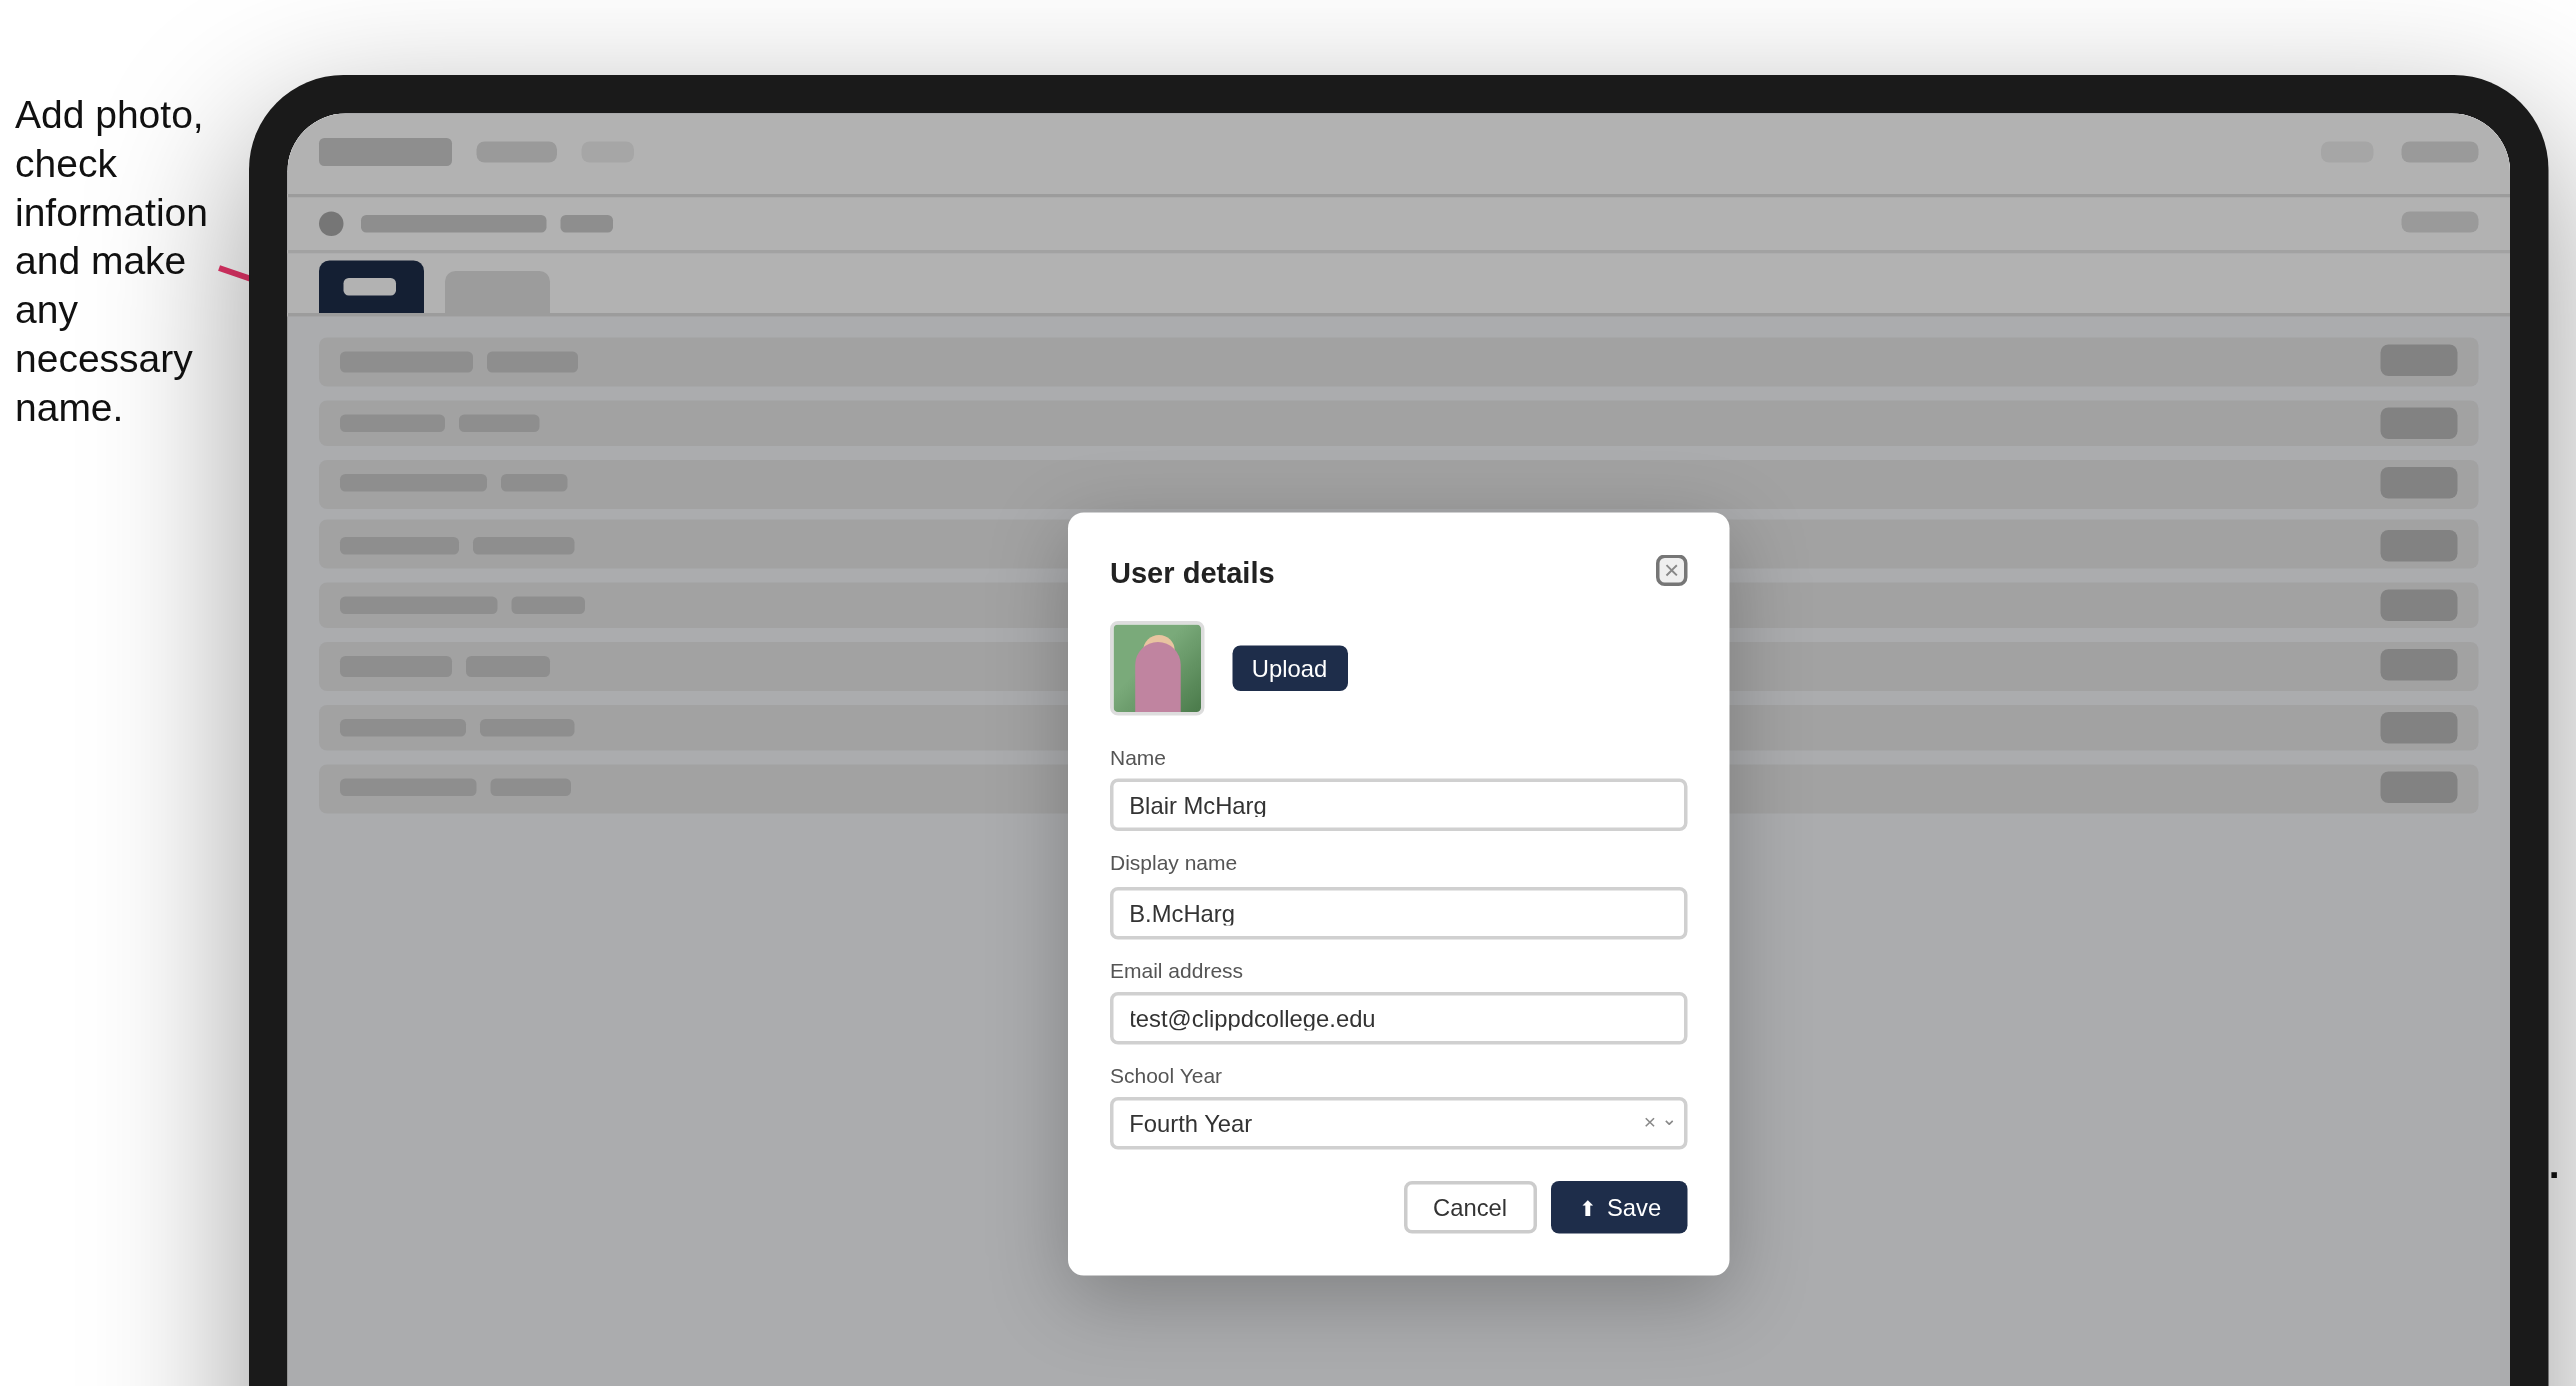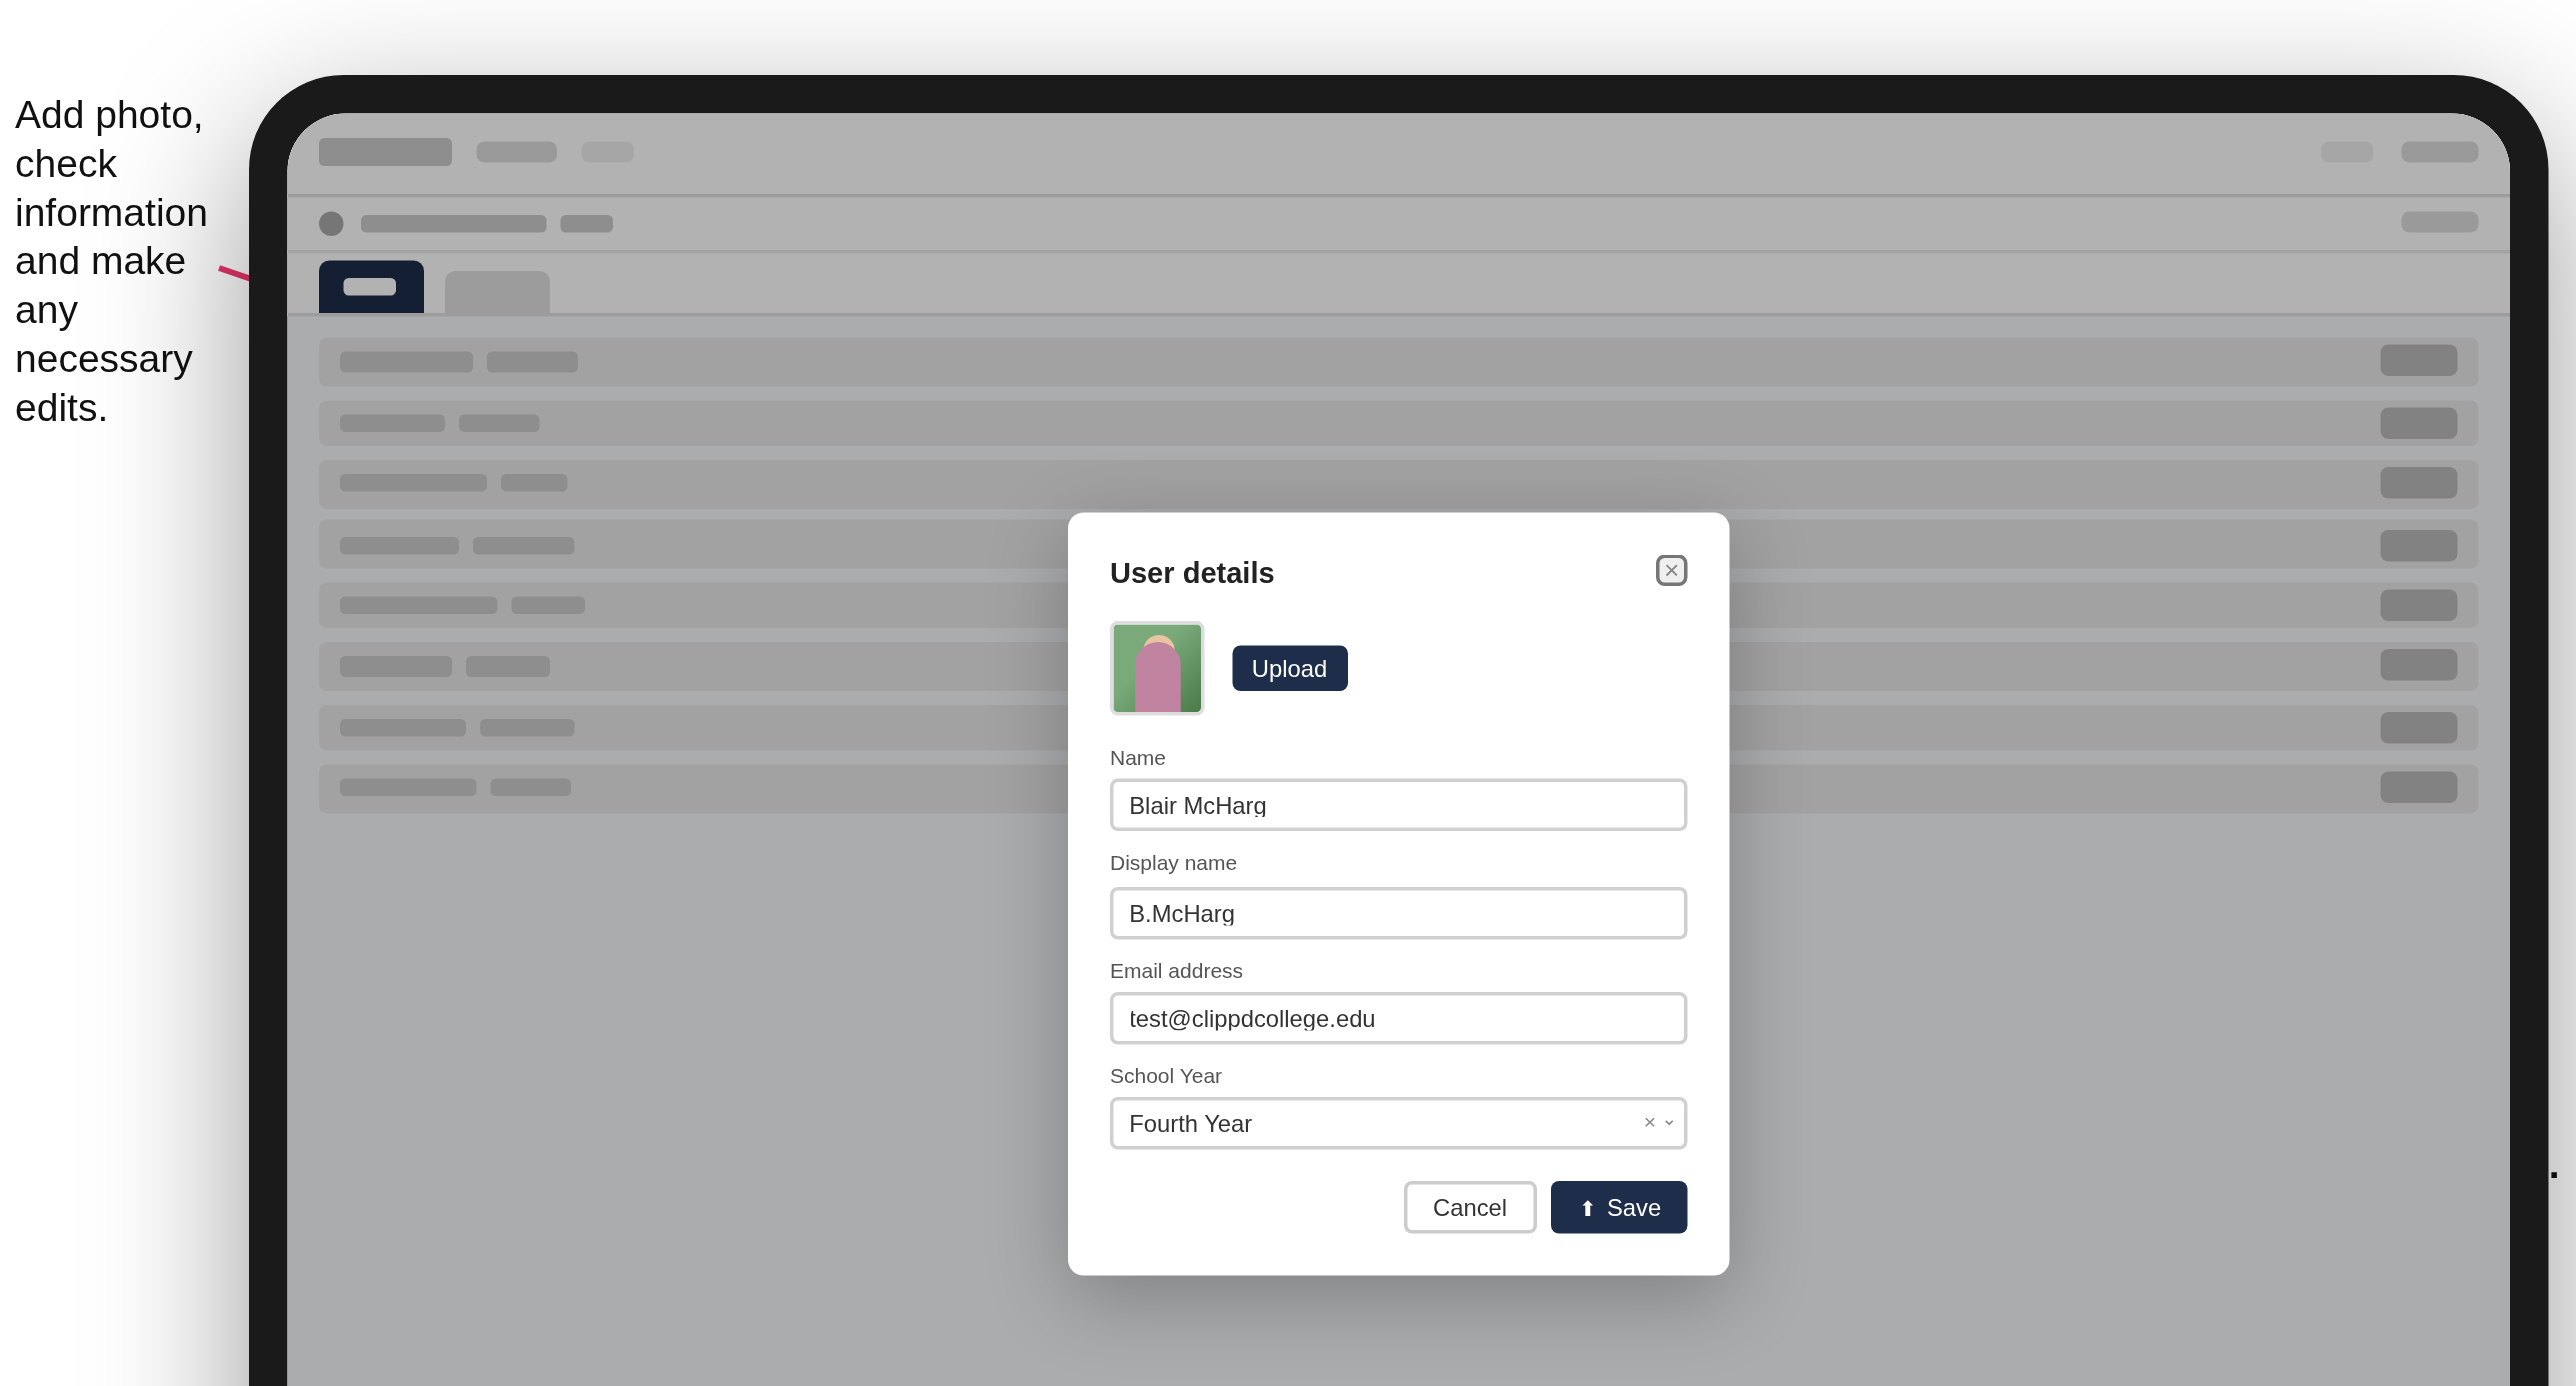--- a/index.html
+++ b/index.html
@@ -336,21 +336,21 @@
       align-items: center;
       gap: 3px;
     }
     .save-icon {
       font-size: 6px;
     }
   </style>
 </head>
 <body>
 
-<div class="annotation-left">Add photo, check information and make any necessary edits.</div>
+<div class="annotation-left">Add photo, check information and make any necessary name.</div>
 
 <div class="annotation-right">
   <span>Complete and hit </span><span>Save</span><span>.</span>
 </div>
 
 <svg class="arrows-svg" viewBox="0 0 3412 1836" xmlns="http://www.w3.org/2000/svg">
 
   <defs>
     <marker id="arrowhead-pink" markerWidth="10" markerHeight="7" refX="10" refY="3.5" orient="auto">
       <polygon points="0 0, 10 3.5, 0 7" fill="#e8356a"></polygon>

